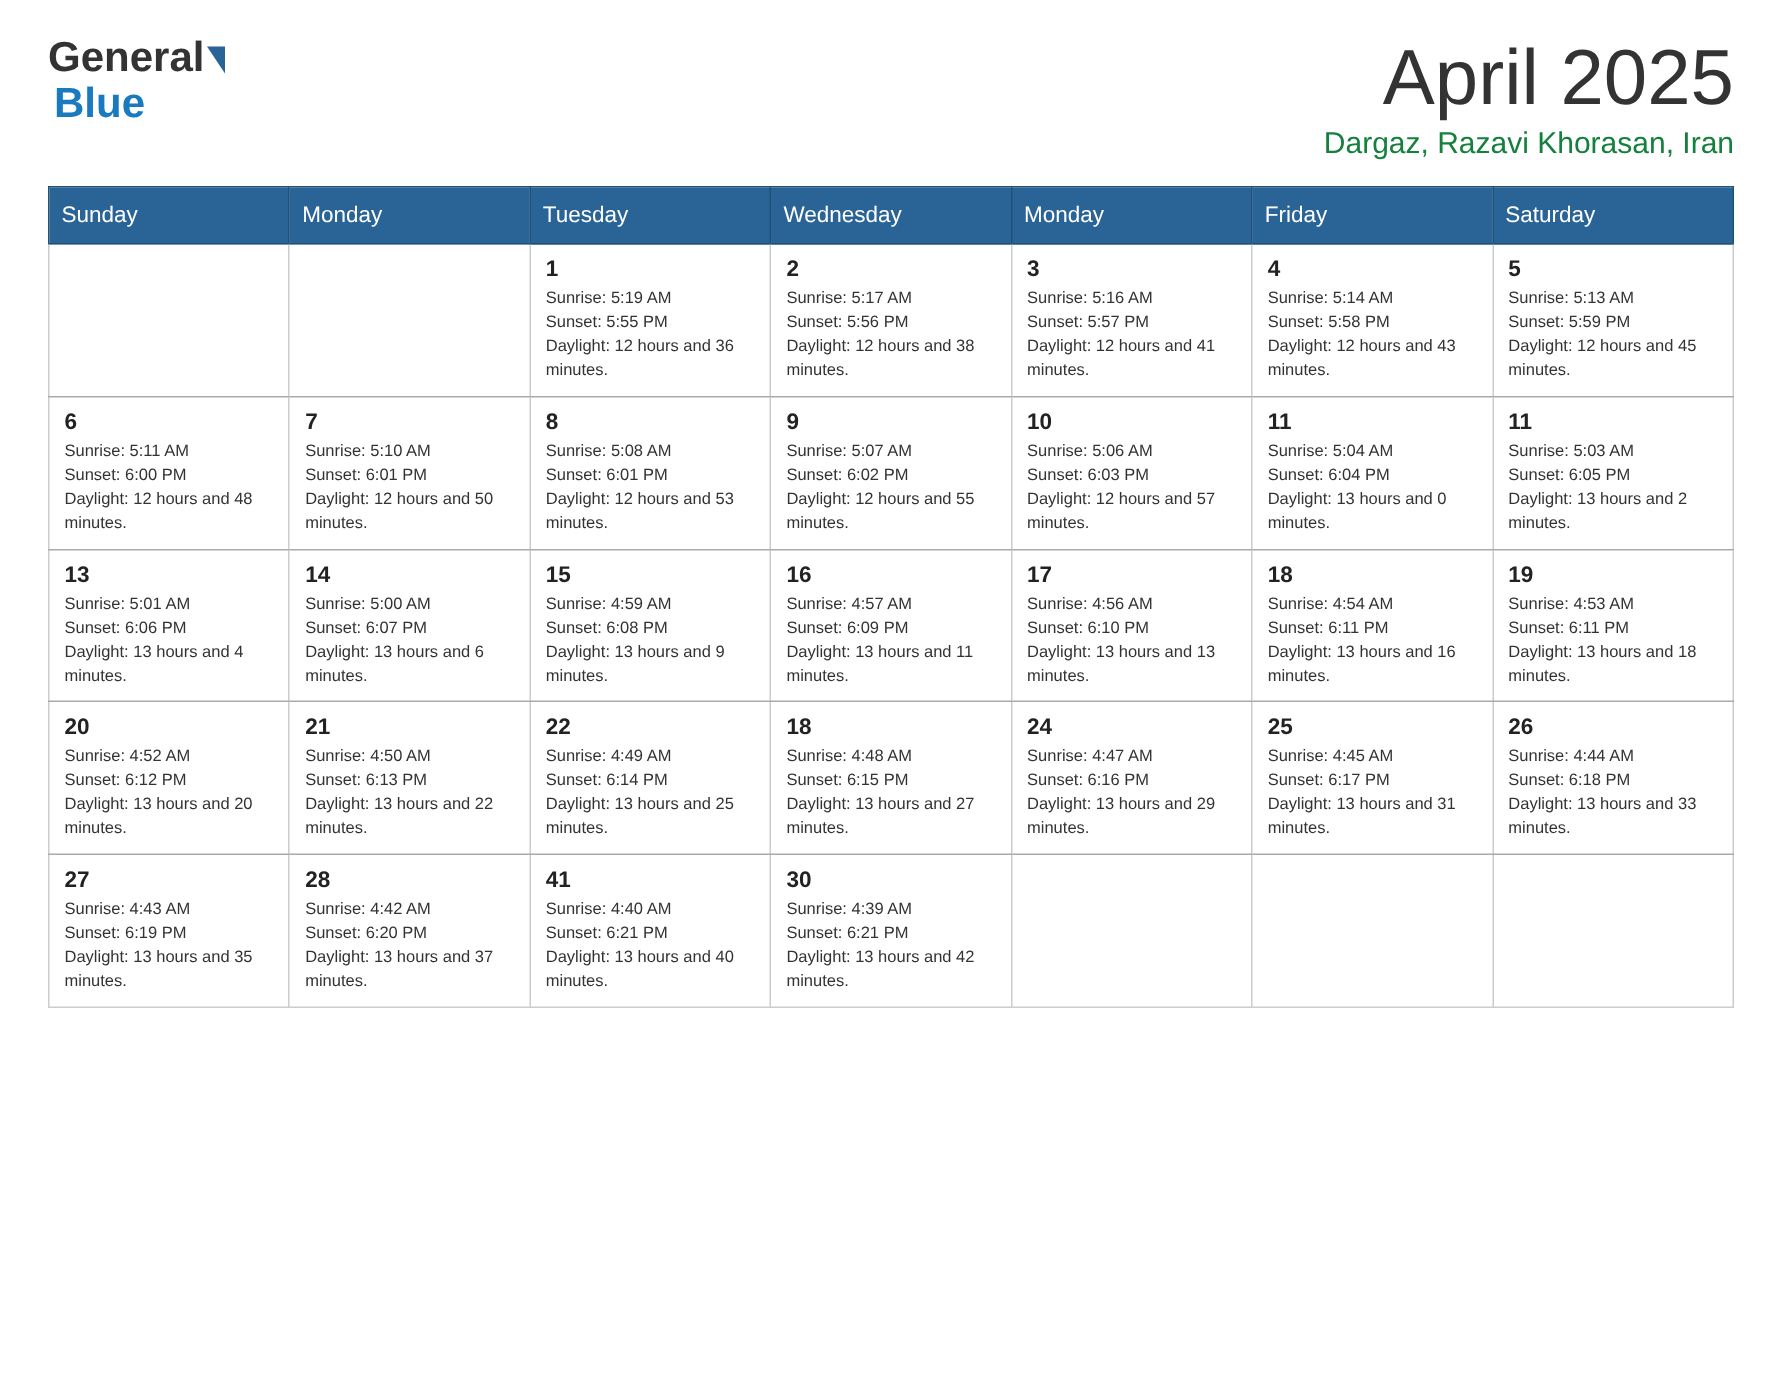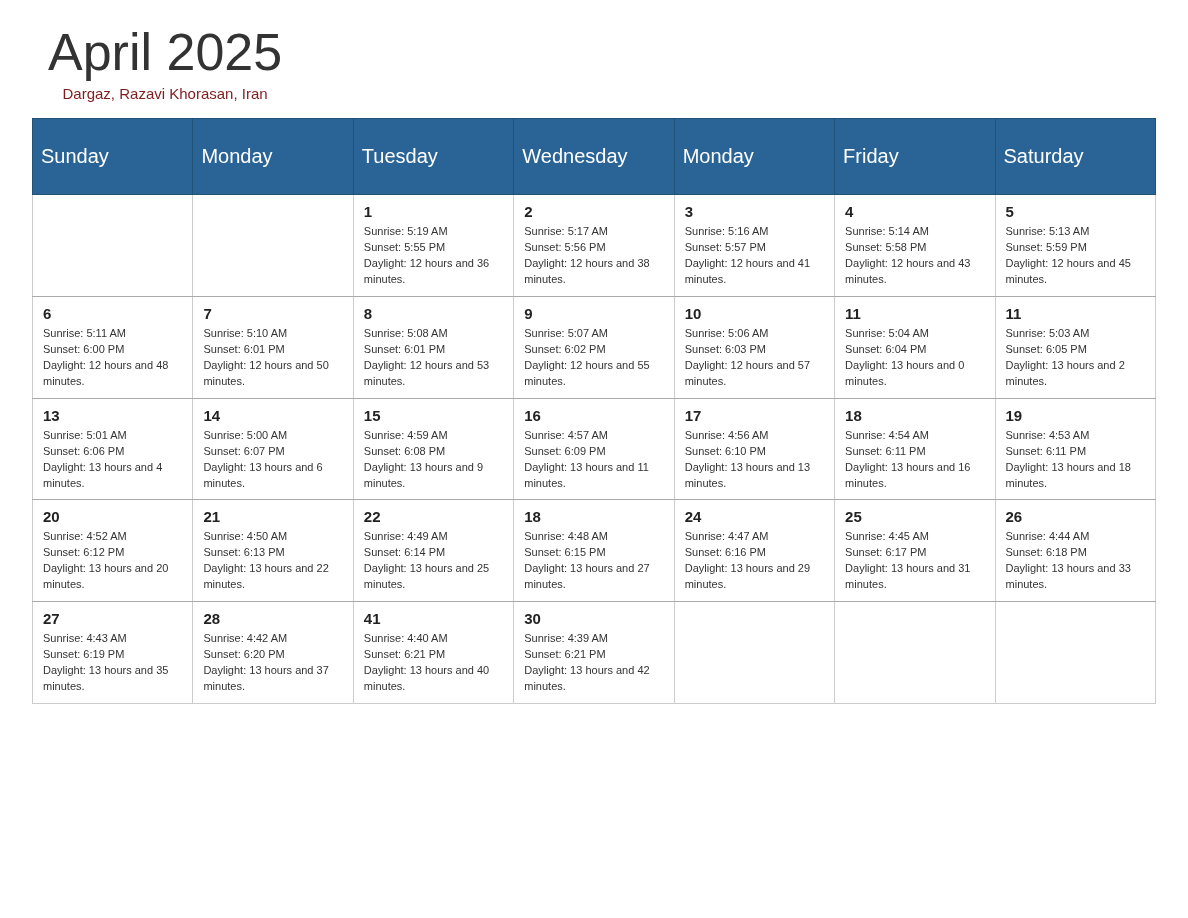--- a/index.html
+++ b/index.html
@@ -47,35 +47,34 @@
       text-align: right;
       margin-left: 16px;
     }
     .month-title {
       font-size: 52px;
       font-weight: normal;
       color: #333;
       line-height: 1.1;
     }
     .location-title {
-      font-size: 15px;
-      color: #7f1d1d;
+      font-size: 20px;
+      color: #15803d;
       margin-top: 4px;
-      text-align: center;
     }
     .calendar {
       width: 100%;
       border-collapse: collapse;
       border: 1px solid #999;
     }
     .calendar th {
       background-color: #2a6496;
       color: #fff;
-      padding: 26px 8px;
-      font-size: 20px;
+      padding: 10px 8px;
+      font-size: 15px;
       font-weight: normal;
       text-align: left;
       border: 1px solid #1e5276;
     }
     .calendar td {
       vertical-align: top;
       padding: 8px 10px;
       border: 1px solid #ccc;
       width: 14.28%;
       min-height: 100px;
@@ -97,20 +96,30 @@
       background: #fff;
     }
     tr:not(:last-child) td {
       border-bottom: 1px solid #aaa;
     }
   </style>
 </head>
 <body>
 
 <div class="header">
+  <div class="logo">
+    <div class="logo-text">
+      <span class="logo-general">General</span>
+      <span class="logo-arrow"></span>
+      <br>
+    </div>
+    <div style="margin-left:4px;">
+      <span class="logo-blue" style="font-size:28px;font-weight:bold;">Blue</span>
+    </div>
+  </div>
   <div class="title-section">
     <div class="month-title">April 2025</div>
     <div class="location-title">Dargaz, Razavi Khorasan, Iran</div>
   </div>
 </div>
 
 <table class="calendar">
   <thead>
     <tr>
     <th>Sunday</th>

